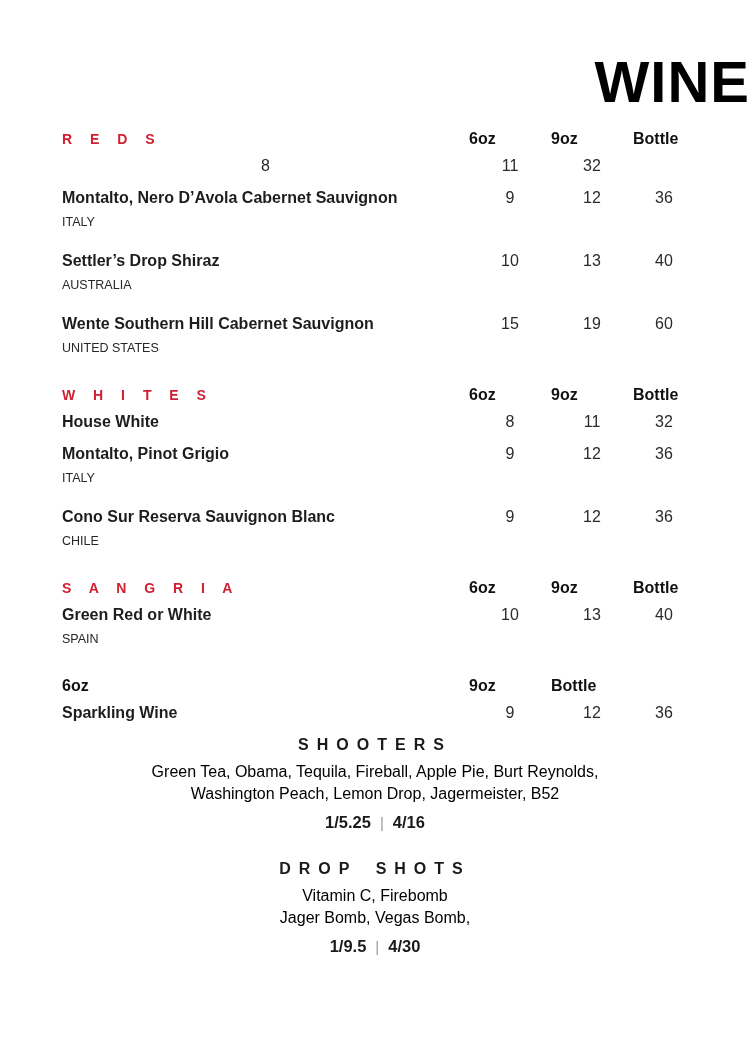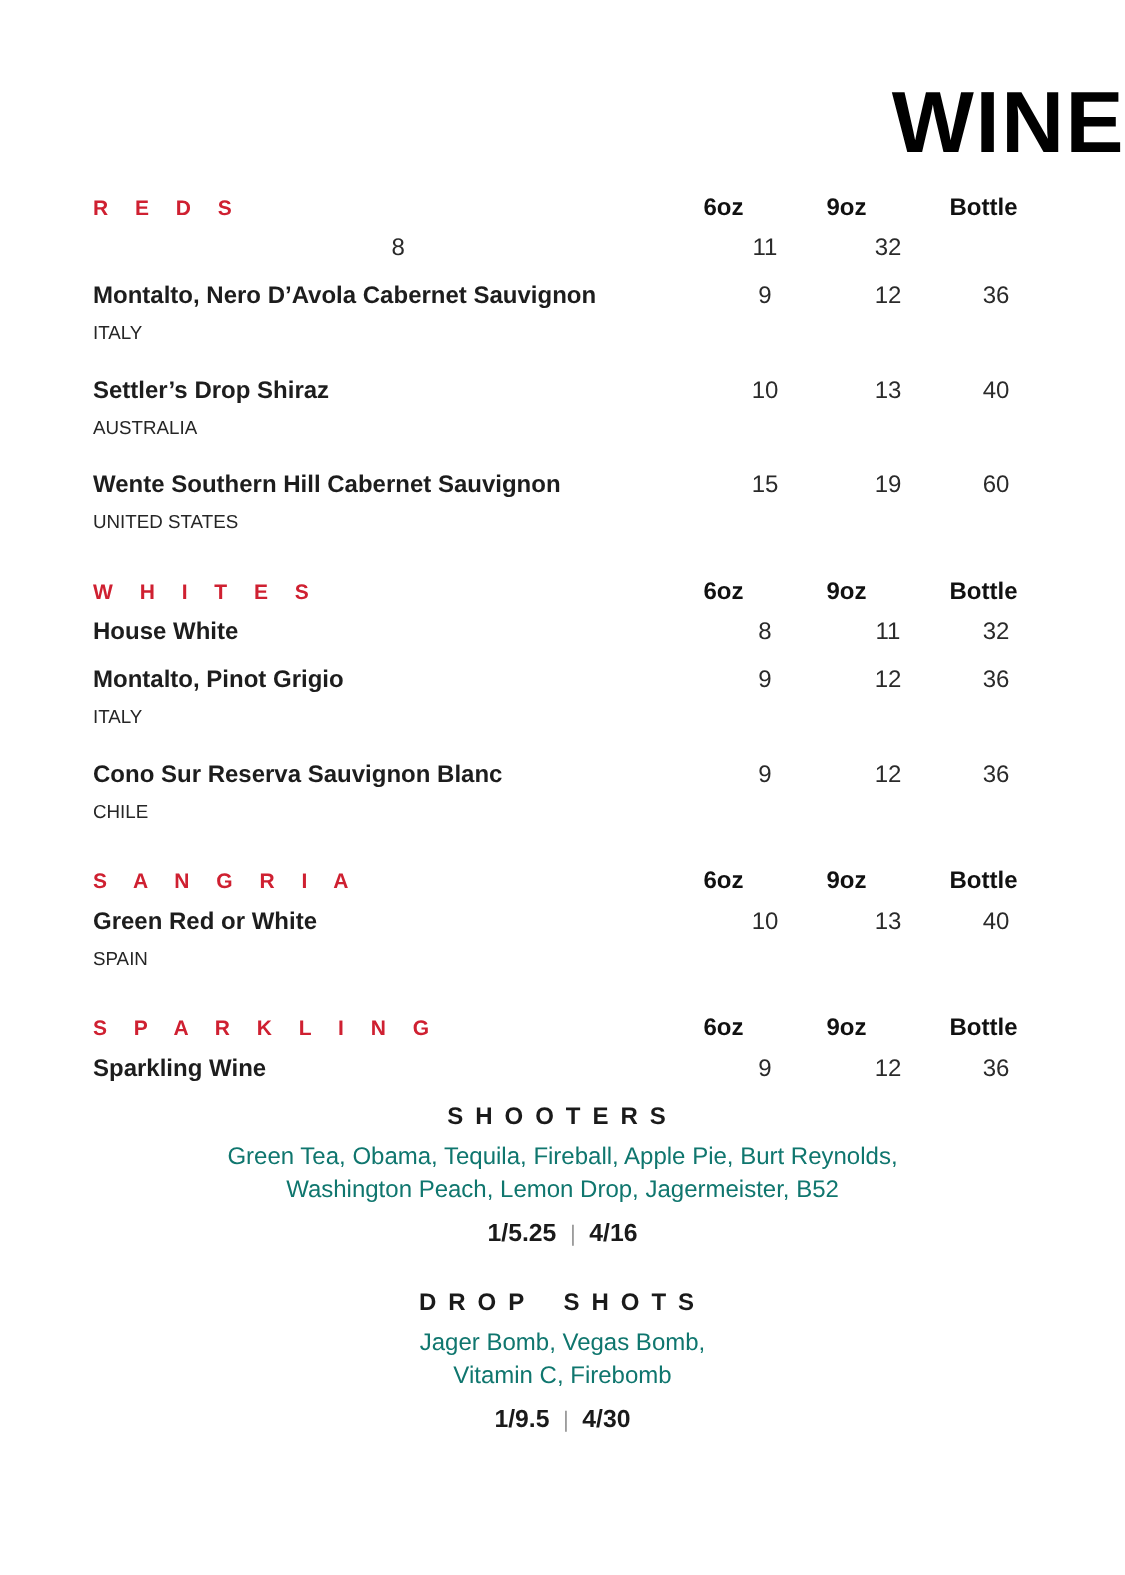--- a/index.html
+++ b/index.html
@@ -76,21 +76,21 @@
     font-weight: bold;
     letter-spacing: 8px;
     line-height: 22px;
     margin-bottom: 5px;
     color: #1a1a1a;
     word-spacing: 6px;
   }
   .shot-line {
     font-size: 16px;
     line-height: 22px;
-    color: #0f766e;
+    color: #000000;
   }
   .shot-price {
     margin-top: 6px;
     font-size: 16.5px;
     font-weight: bold;
     line-height: 22px;
     color: #1a1a1a;
   }
   .shot-price .divider {
     font-weight: normal;
@@ -199,21 +199,20 @@
           <span class="price">10</span>
           <span class="price">13</span>
           <span class="price">40</span>
         </div>
         <div class="origin">SPAIN</div>
       </div>
     </div>
 
     <div class="section">
       <div class="grid-row sec-header">
-        <span class="sec-name">S P A R K L I N G</span>
         <span class="col-head">6oz</span>
         <span class="col-head">9oz</span>
         <span class="col-head">Bottle</span>
       </div>
       <div class="item">
         <div class="grid-row">
           <span class="item-name">Sparkling Wine</span>
           <span class="price">9</span>
           <span class="price">12</span>
           <span class="price">36</span>
@@ -229,22 +228,22 @@
       <div class="shot-title">SHOOTERS</div>
       <div class="shot-line">Green Tea, Obama, Tequila, Fireball, Apple Pie, Burt Reynolds,</div>
       <div class="shot-line">Washington Peach, Lemon Drop, Jagermeister, B52</div>
       <div class="shot-price">
         <span>1/5.25</span><span class="divider">|</span><span>4/16</span>
       </div>
     </div>
 
     <div class="shot-section">
       <div class="shot-title">DROP SHOTS</div>
+      <div class="shot-line">Vitamin C, Firebomb</div>
       <div class="shot-line">Jager Bomb, Vegas Bomb,</div>
-      <div class="shot-line">Vitamin C, Firebomb</div>
       <div class="shot-price">
         <span>1/9.5</span><span class="divider">|</span><span>4/30</span>
       </div>
     </div>
 
   </div>
 
 </div>
 
 </body></html>

